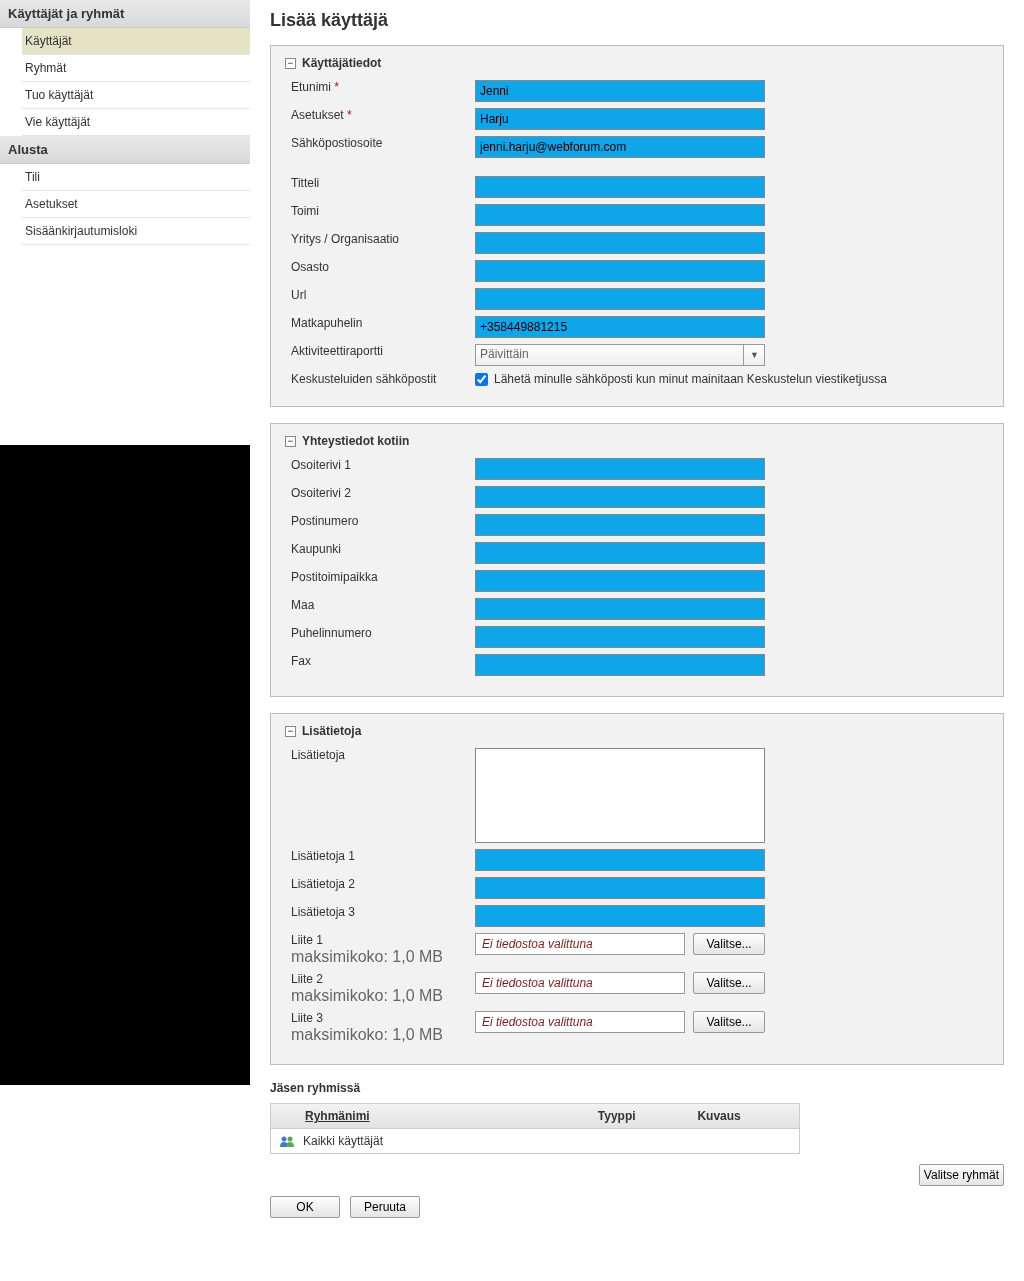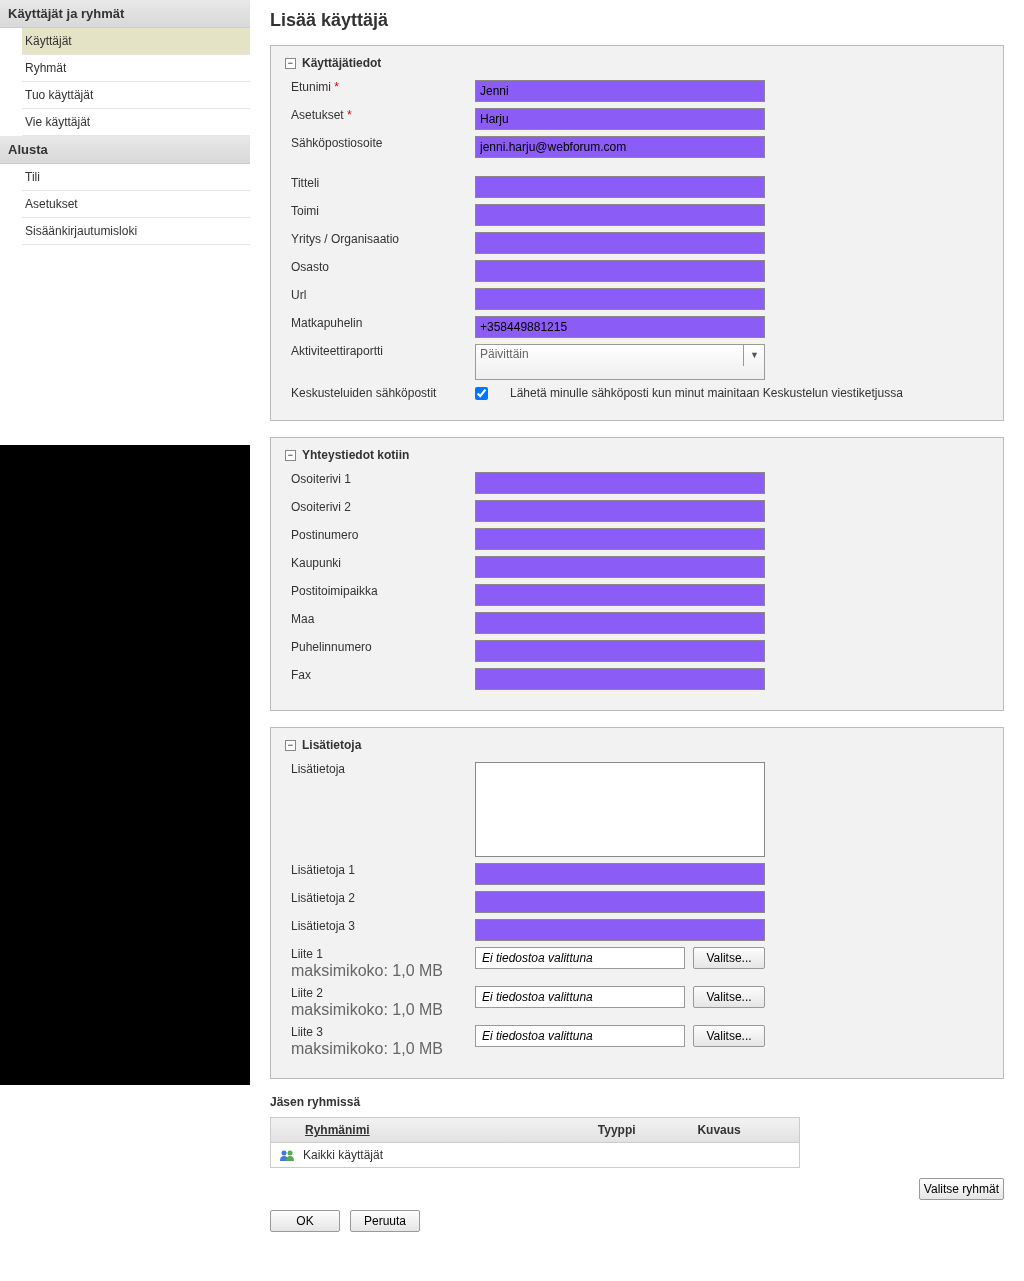--- a/index.html
+++ b/index.html
@@ -11,28 +11,28 @@
 .sidebar-item.active { background: #e5e3c6; }
 .sidebar-blackbox { background: #000; width: 250px; height: 640px; margin-top: 200px; }
 .main { flex: 1; padding: 10px 20px; }
 .page-title { font-size: 18px; font-weight: bold; margin-bottom: 14px; }
 .panel { border: 1px solid #bbb; background: #f2f2f2; margin-bottom: 16px; padding: 10px 14px 14px 14px; }
 .panel-header { font-weight: bold; margin-bottom: 10px; display: flex; align-items: center; gap: 6px; }
 .collapse-icon { width: 11px; height: 11px; border: 1px solid #888; background: #fff; display: inline-flex; align-items: center; justify-content: center; font-size: 9px; line-height: 1; color: #555; }
 .form-row { display: flex; margin-bottom: 6px; }
 .form-label { width: 190px; padding-left: 6px; }
 .req { color: #d00; }
-.text-input { width: 290px; height: 22px; border: 1px solid #888; padding: 2px 4px; font-size: 12px; background: #8b5cf6; }
+.text-input { width: 290px; height: 22px; border: 1px solid #888; padding: 2px 4px; font-size: 12px; background: #0ea5e9; }
 .select-wrap { position: relative; width: 290px; }
-.select-input { width: 100%; height: 36px; border: 1px solid #999; background: linear-gradient(#fff,#eee); padding: 2px 4px; font-size: 12px; color: #666; }
+.select-input { width: 100%; height: 22px; border: 1px solid #999; background: linear-gradient(#fff,#eee); padding: 2px 4px; font-size: 12px; color: #666; }
 .select-arrow { position: absolute; right: 0; top: 0; width: 22px; height: 22px; border-left: 1px solid #999; display: flex; align-items: center; justify-content: center; font-size: 9px; color: #555; }
-.checkbox-wrap { display: flex; align-items: center; gap: 22px; }
+.checkbox-wrap { display: flex; align-items: center; gap: 6px; }
 .textarea { width: 290px; height: 95px; border: 1px solid #888; background: #fff; resize: none; }
 .file-row { display: flex; align-items: center; gap: 8px; }
-.file-display { width: 210px; height: 22px; border: 1px solid #999; background: #fff; padding: 2px 6px; color: #000000; font-style: italic; font-size: 12px; display: flex; align-items: center; }
+.file-display { width: 210px; height: 22px; border: 1px solid #999; background: #fff; padding: 2px 6px; color: #7f1d1d; font-style: italic; font-size: 12px; display: flex; align-items: center; }
 .btn { background: linear-gradient(#fdfdfd,#e5e5e5); border: 1px solid #999; padding: 3px 4px; font-size: 12px; cursor: pointer; border-radius: 2px; }
 .file-btn { width: 72px; }
 .sub-label { color: #666; font-size: 16px; margin-left: 6px; margin-top: 1px; }
 .section-title { font-weight: bold; margin: 8px 0; }
 .group-table { width: 530px; border: 1px solid #ccc; }
 .group-header { background: linear-gradient(#f2f2f2,#e2e2e2); display: flex; font-weight: bold; border-bottom: 1px solid #ccc; }
 .group-header div { padding: 5px 8px; }
 .col-name { width: 320px; padding-left: 34px !important; text-decoration: underline; }
 .col-type { width: 100px; }
 .col-desc { width: 110px; }

